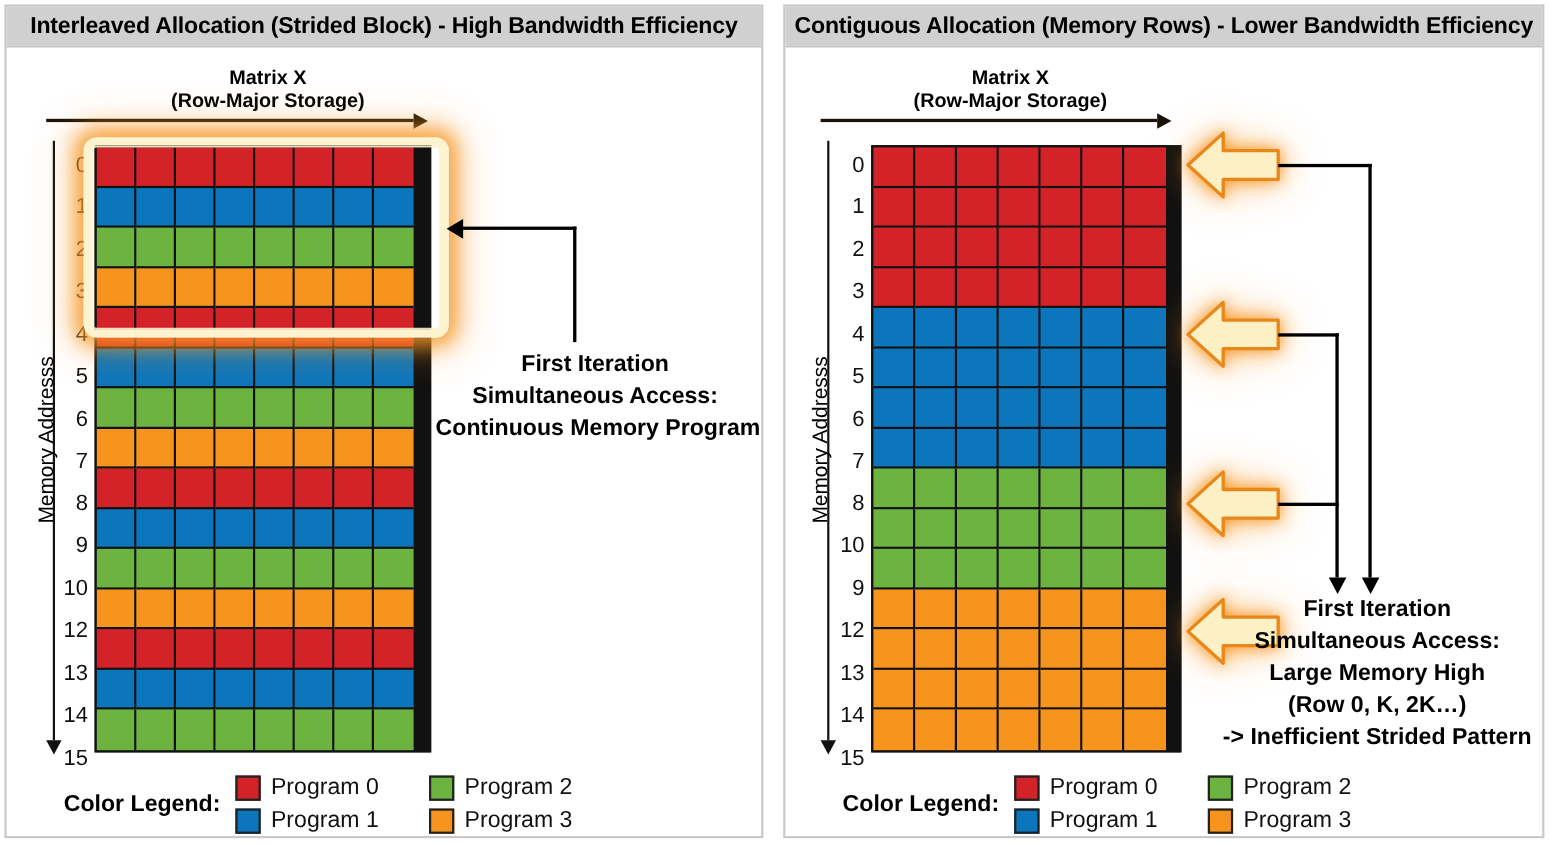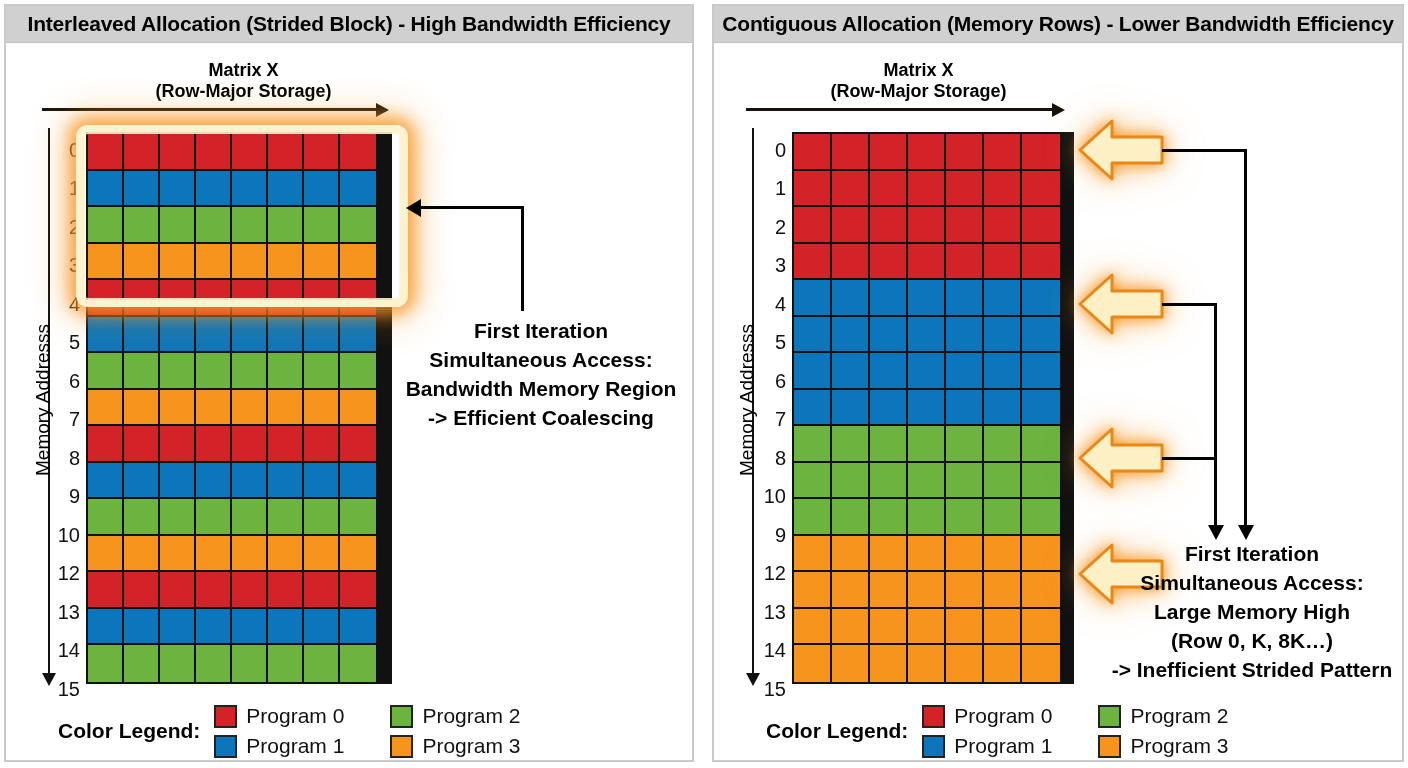--- a/index.html
+++ b/index.html
@@ -337,22 +337,21 @@
 
     <div class="highlight" id="highlight-left" style="left: 70px; top: 119px; width: 318px; height: 168px;"></div>
 
     <div class="arrowhead-left" style="left:400px;top:193px;"></div>
     <div class="seg" style="left:414px;top:200px;width:104px;height:3px;"></div>
     <div class="seg" style="left:515px;top:200px;width:3px;height:105px;"></div>
 
     <div class="annot" style="left:390px;top:310px;width:290px;">
       <div>First Iteration</div>
       <div>Simultaneous Access:</div>
-      <div>Bandwidth Memory Region</div>
-      <div>-&gt; Efficient Coalescing</div>
+      <div>Continuous Memory Program</div>
     </div>
 
     <div class="legend" id="legend-left" style="left:52px;top:695px;">
         <div class="legend-title">Color Legend:</div>
         <div class="legend-cols">
           <div class="legend-col" style="margin-right: 46px;">
             <div class="legend-item">
               <div class="legend-swatch" style="background: rgb(212, 34, 41);"></div>
               <div class="legend-text">Program 0</div>
             </div>
@@ -579,21 +578,21 @@
         <div class="seg" style="left: 448px; top: 297.25px; width: 55px; height: 3px;"></div>
         <div class="seg" style="left: 500px; top: 297.25px; width: 3px; height: 221.75px;"></div>
         <div class="arrowhead-down" style="left: 493.5px; top: 519px;"></div>
         <div class="seg" style="left: 448px; top: 451.25px; width: 55px; height: 3px;"></div>
       </div>
 
     <div class="annot" style="left:390px;top:533px;width:296px;">
       <div>First Iteration</div>
       <div>Simultaneous Access:</div>
       <div>Large Memory High</div>
-      <div>(Row 0, K, 8K…)</div>
+      <div>(Row 0, K, 2K…)</div>
       <div>-&gt; Inefficient Strided Pattern</div>
     </div>
 
     <div class="legend" id="legend-right" style="left:52px;top:695px;">
         <div class="legend-title">Color Legend:</div>
         <div class="legend-cols">
           <div class="legend-col" style="margin-right: 46px;">
             <div class="legend-item">
               <div class="legend-swatch" style="background: rgb(212, 34, 41);"></div>
               <div class="legend-text">Program 0</div>

